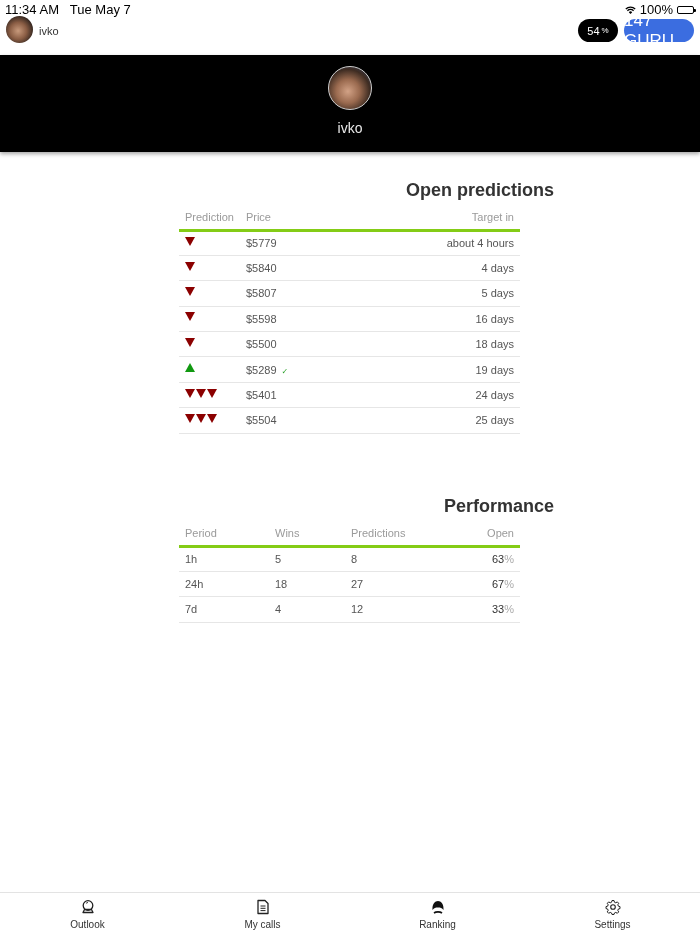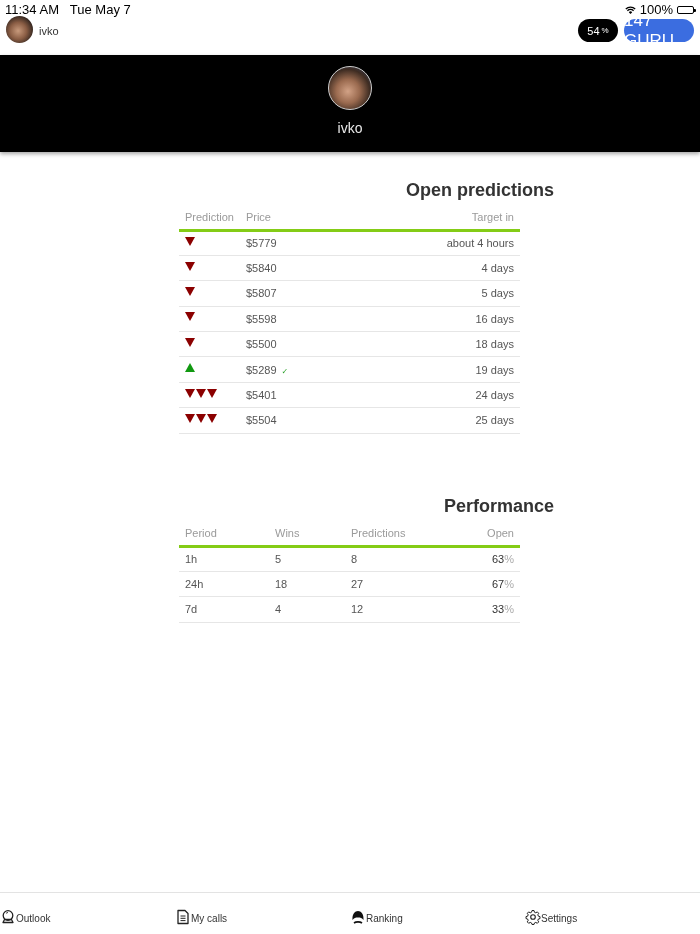--- a/index.html
+++ b/index.html
@@ -80,21 +80,21 @@
     }
     .check { color: #2aa02a; font-size: 8px; margin-left: 5px; }
     .muted { color: #a5a5a5; }
     .score-num { font-weight: normal; color: #333; margin-top: 8px; }
     .score-pct { color: #aaa; }
 
     .tab-bar {
       position: absolute; left: 0; top: 892px; width: 700px; height: 42px; border-top: 1px solid #e3e3e3;
       display: flex; background: #fff;
     }
-    .tab { flex: 1; display: flex; flex-direction: row; align-items: center; padding-top: 6px; }
+    .tab { flex: 1; display: flex; flex-direction: column; align-items: center; padding-top: 6px; }
     .tab .tab-icon { width: 16px; height: 16px; }
     .tab .tab-label { font-size: 10px; color: #333; margin-top: 4px; }
   </style>
 </head>
 <body>
 
 <div class="status-bar">
   <span class="time"><span>11:34 AM</span>&nbsp;&nbsp;&nbsp;<span>Tue May 7</span></span>
   <span class="right">
     <svg width="11" height="8" viewBox="0 0 11 8">

